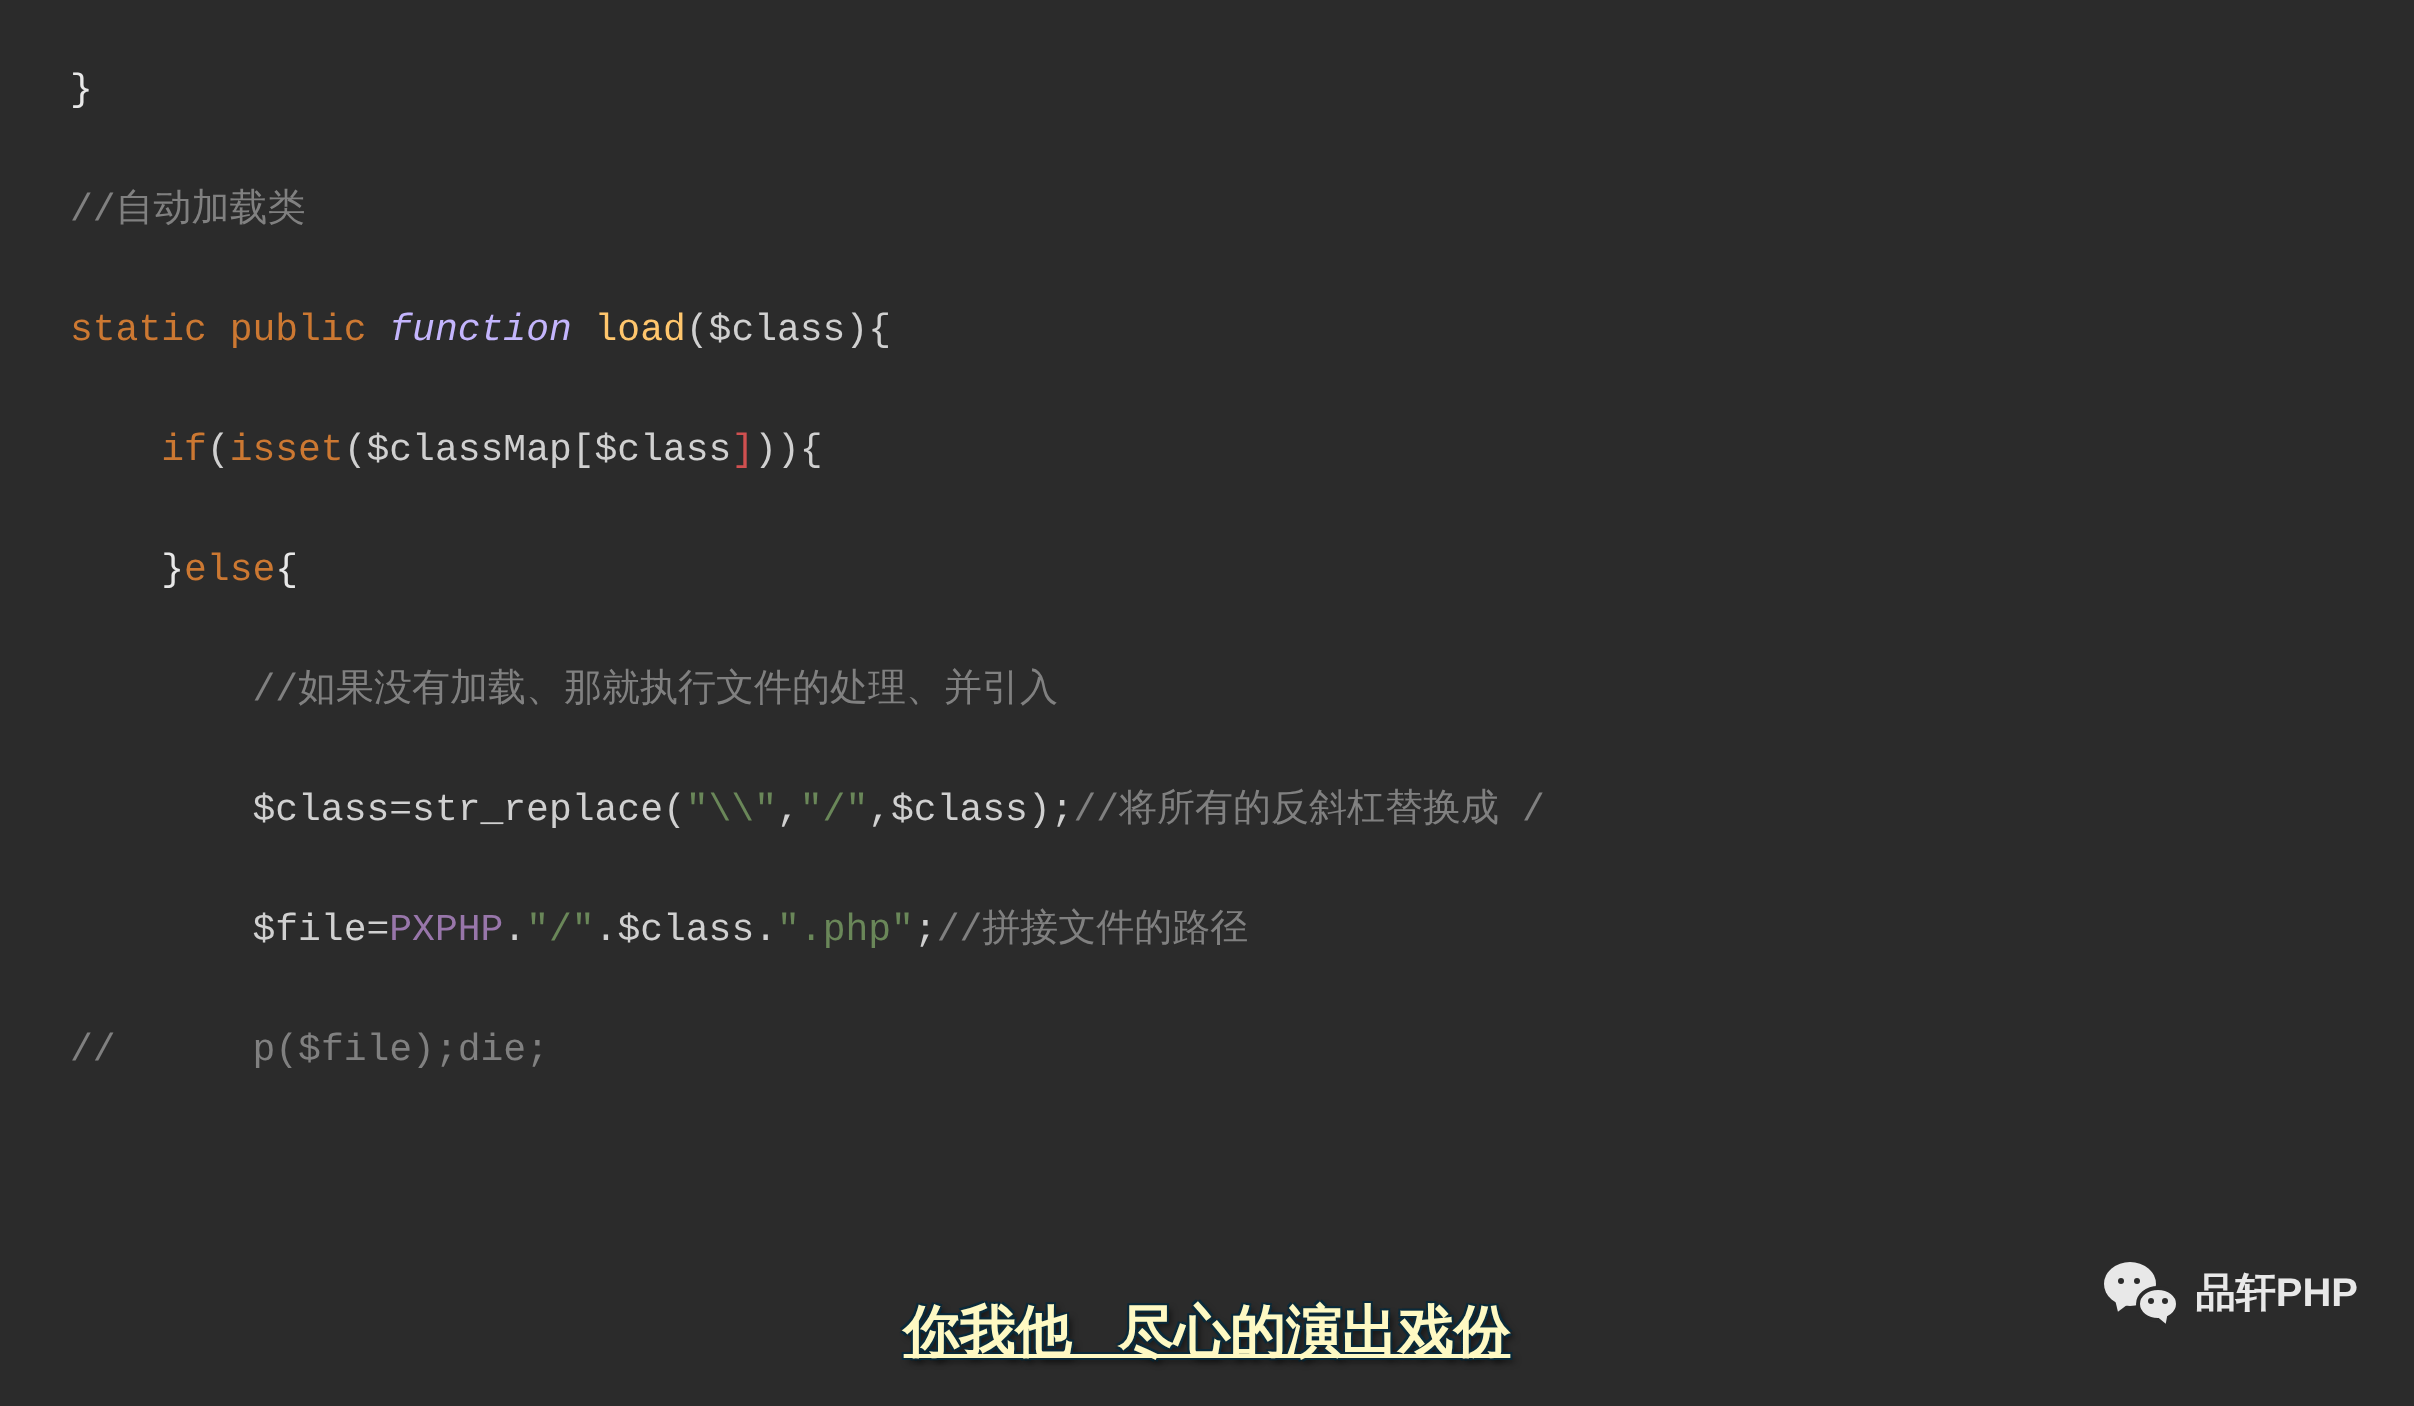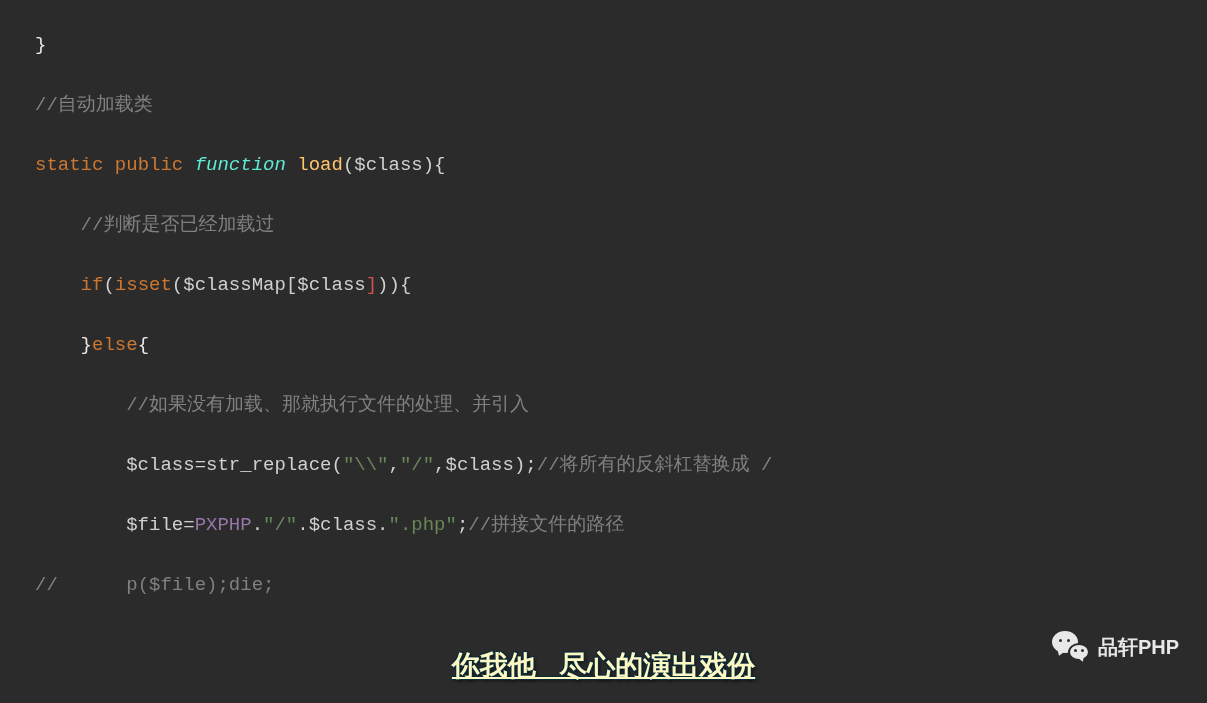--- a/index.html
+++ b/index.html
@@ -17,21 +17,21 @@
 .editor {
   position: relative;
   padding-left: 35px;
   white-space: pre;
 }
 .line {
   height: 30px;
   position: relative;
 }
 .kw { color: #cc7832; }
-.kw-italic { color: #5eead4; font-style: italic; text-align: center; }
+.kw-italic { color: #c4b5fd; font-style: italic; text-align: center; }
 .cm { color: #808080; }
 .fn { color: #ffc66d; }
 .var { color: #d0d0d0; text-align: center; }
 .str { color: #6a8759; }
 .const { color: #9876aa; }
 .brace { color: #e8e8e8; }
 .bad-brace { color: #d05050; }
 .plain { color: #d0d0d0; }
 .subtitle {
   position: absolute;
@@ -118,21 +118,20 @@
 .wechat-icon .d3 { right: 6px; bottom: 11px; }
 .wechat-icon .d4 { right: 13px; bottom: 11px; }
 </style>
 </head>
 <body>
 
 <div class="editor">
 <div class="line"><span class="brace">}</span></div>
 <div class="line"><span class="cm">//自动加载类</span></div>
 <div class="line"><span class="kw">static</span> <span class="kw">public</span> <span class="kw-italic">function</span> <span class="fn">load</span><span class="plain">(</span><span class="var">$class</span><span class="plain">){</span></div>
-<div class="line">    <span class="cm">//判断是否已经加载过</span></div>
 <div class="line">    <span class="kw">if</span><span class="plain">(</span><span class="kw">isset</span><span class="plain">(</span><span class="var">$classMap</span><span class="plain">[</span><span class="var">$class</span><span class="bad-brace">]</span><span class="plain">)){</span></div>
 <div class="line">    <span class="brace">}</span><span class="kw">else</span><span class="brace">{</span></div>
 <div class="line">        <span class="cm">//如果没有加载、那就执行文件的处理、并引入</span></div>
 <div class="line">        <span class="var">$class</span><span class="plain">=</span><span class="plain">str_replace</span><span class="plain">(</span><span class="str">"\\"</span><span class="plain">,</span><span class="str">"/"</span><span class="plain">,</span><span class="var">$class</span><span class="plain">);</span><span class="cm">//将所有的反斜杠替换成 /</span></div>
 <div class="line">        <span class="var">$file</span><span class="plain">=</span><span class="const">PXPHP</span><span class="plain">.</span><span class="str">"/"</span><span class="plain">.</span><span class="var">$class</span><span class="plain">.</span><span class="str">".php"</span><span class="plain">;</span><span class="cm">//拼接文件的路径</span></div>
 <div class="line"><span class="cm">//</span>      <span class="cm">p($file);die;</span></div>
 
 
 
 

